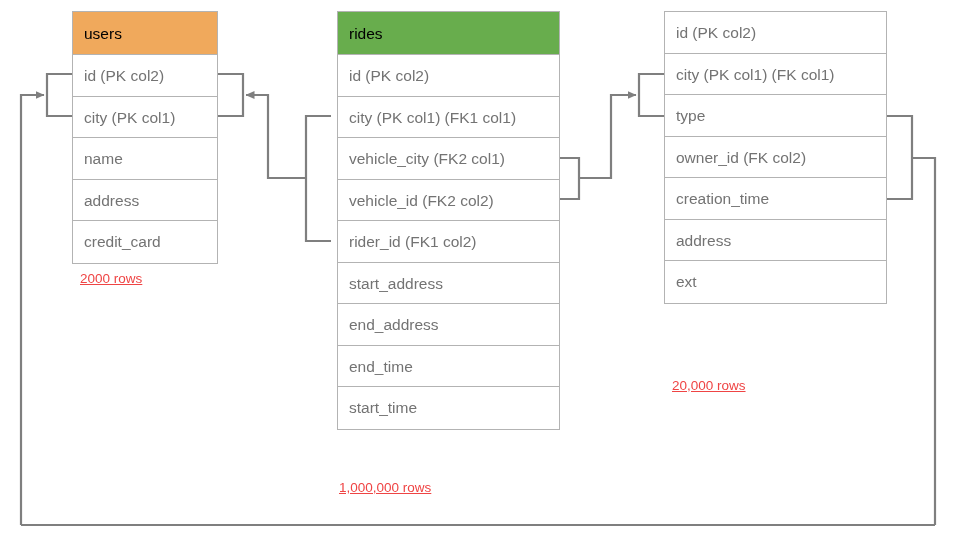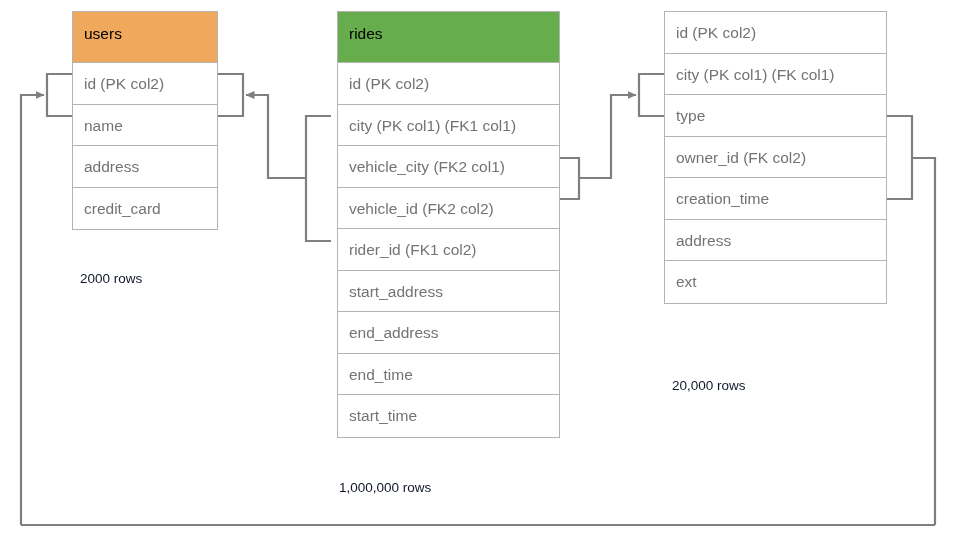--- a/index.html
+++ b/index.html
@@ -27,21 +27,21 @@
     pointer-events: none;
   }
   .table-box {
     position: absolute;
     box-sizing: border-box;
     border: 1px solid #b3b3b3;
     background: #ffffff;
   }
   .tbl-header {
     box-sizing: border-box;
-    height: 51px;
+    height: 43px;
     line-height: 43px;
     padding: 0 9px 0 11px;
     font-size: 15.5px;
     color: #000000;
     border-bottom: 1px solid #b3b3b3;
     white-space: nowrap;
     overflow: hidden;
   }
   .tbl-row {
     box-sizing: border-box;
@@ -53,22 +53,23 @@
     border-bottom: 1px solid #b3b3b3;
     white-space: nowrap;
     overflow: hidden;
   }
   .tbl-row:last-child {
     border-bottom: none;
   }
   .row-count {
     position: absolute;
     font-size: 13.5px;
-    color: #0f172a;
+    color: #ef4444;
     white-space: nowrap;
+    text-decoration: underline;
   }
 </style>
 </head>
 <body>
 
 <div id="canvas">
 
   <svg class="wires" viewBox="0 0 960 540" xmlns="http://www.w3.org/2000/svg">
     <defs>
       <marker id="arrowhead" markerWidth="9" markerHeight="8" refX="8.5" refY="4" orient="auto" markerUnits="userSpaceOnUse">
@@ -93,20 +94,21 @@
     <g>
       <path d="M554,158 L579,158 L579,199 L554,199" fill="none" stroke="#7f7f7f" stroke-width="2.2"></path>
       <path d="M579,178 L611,178 L611,95 L636,95" fill="none" stroke="#7f7f7f" stroke-width="2.2" marker-end="url(#arrowhead)"></path>
       <path d="M664,74 L639,74 L639,116 L664,116" fill="none" stroke="#7f7f7f" stroke-width="2.2"></path>
     </g>
   </svg>
 
   <div class="table-box" style="left:72px; top:11px; width:146px;">
     <div class="tbl-header" style="background:#f0a95c;">users</div>
     <div class="tbl-row">id (PK col2)</div>
+    <div class="tbl-row">city (PK col1)</div>
     <div class="tbl-row">name</div>
     <div class="tbl-row">address</div>
     <div class="tbl-row">credit_card</div>
   </div>
   <div class="row-count" style="left:80px; top:271px;">2000 rows</div>
 
   <div class="table-box" style="left:331px; top:11px; width:223px;margin-left:6px;">
     <div class="tbl-header" style="background:#68ad4d;">rides</div>
     <div class="tbl-row">id (PK col2)</div>
     <div class="tbl-row">city (PK col1) (FK1 col1)</div>

